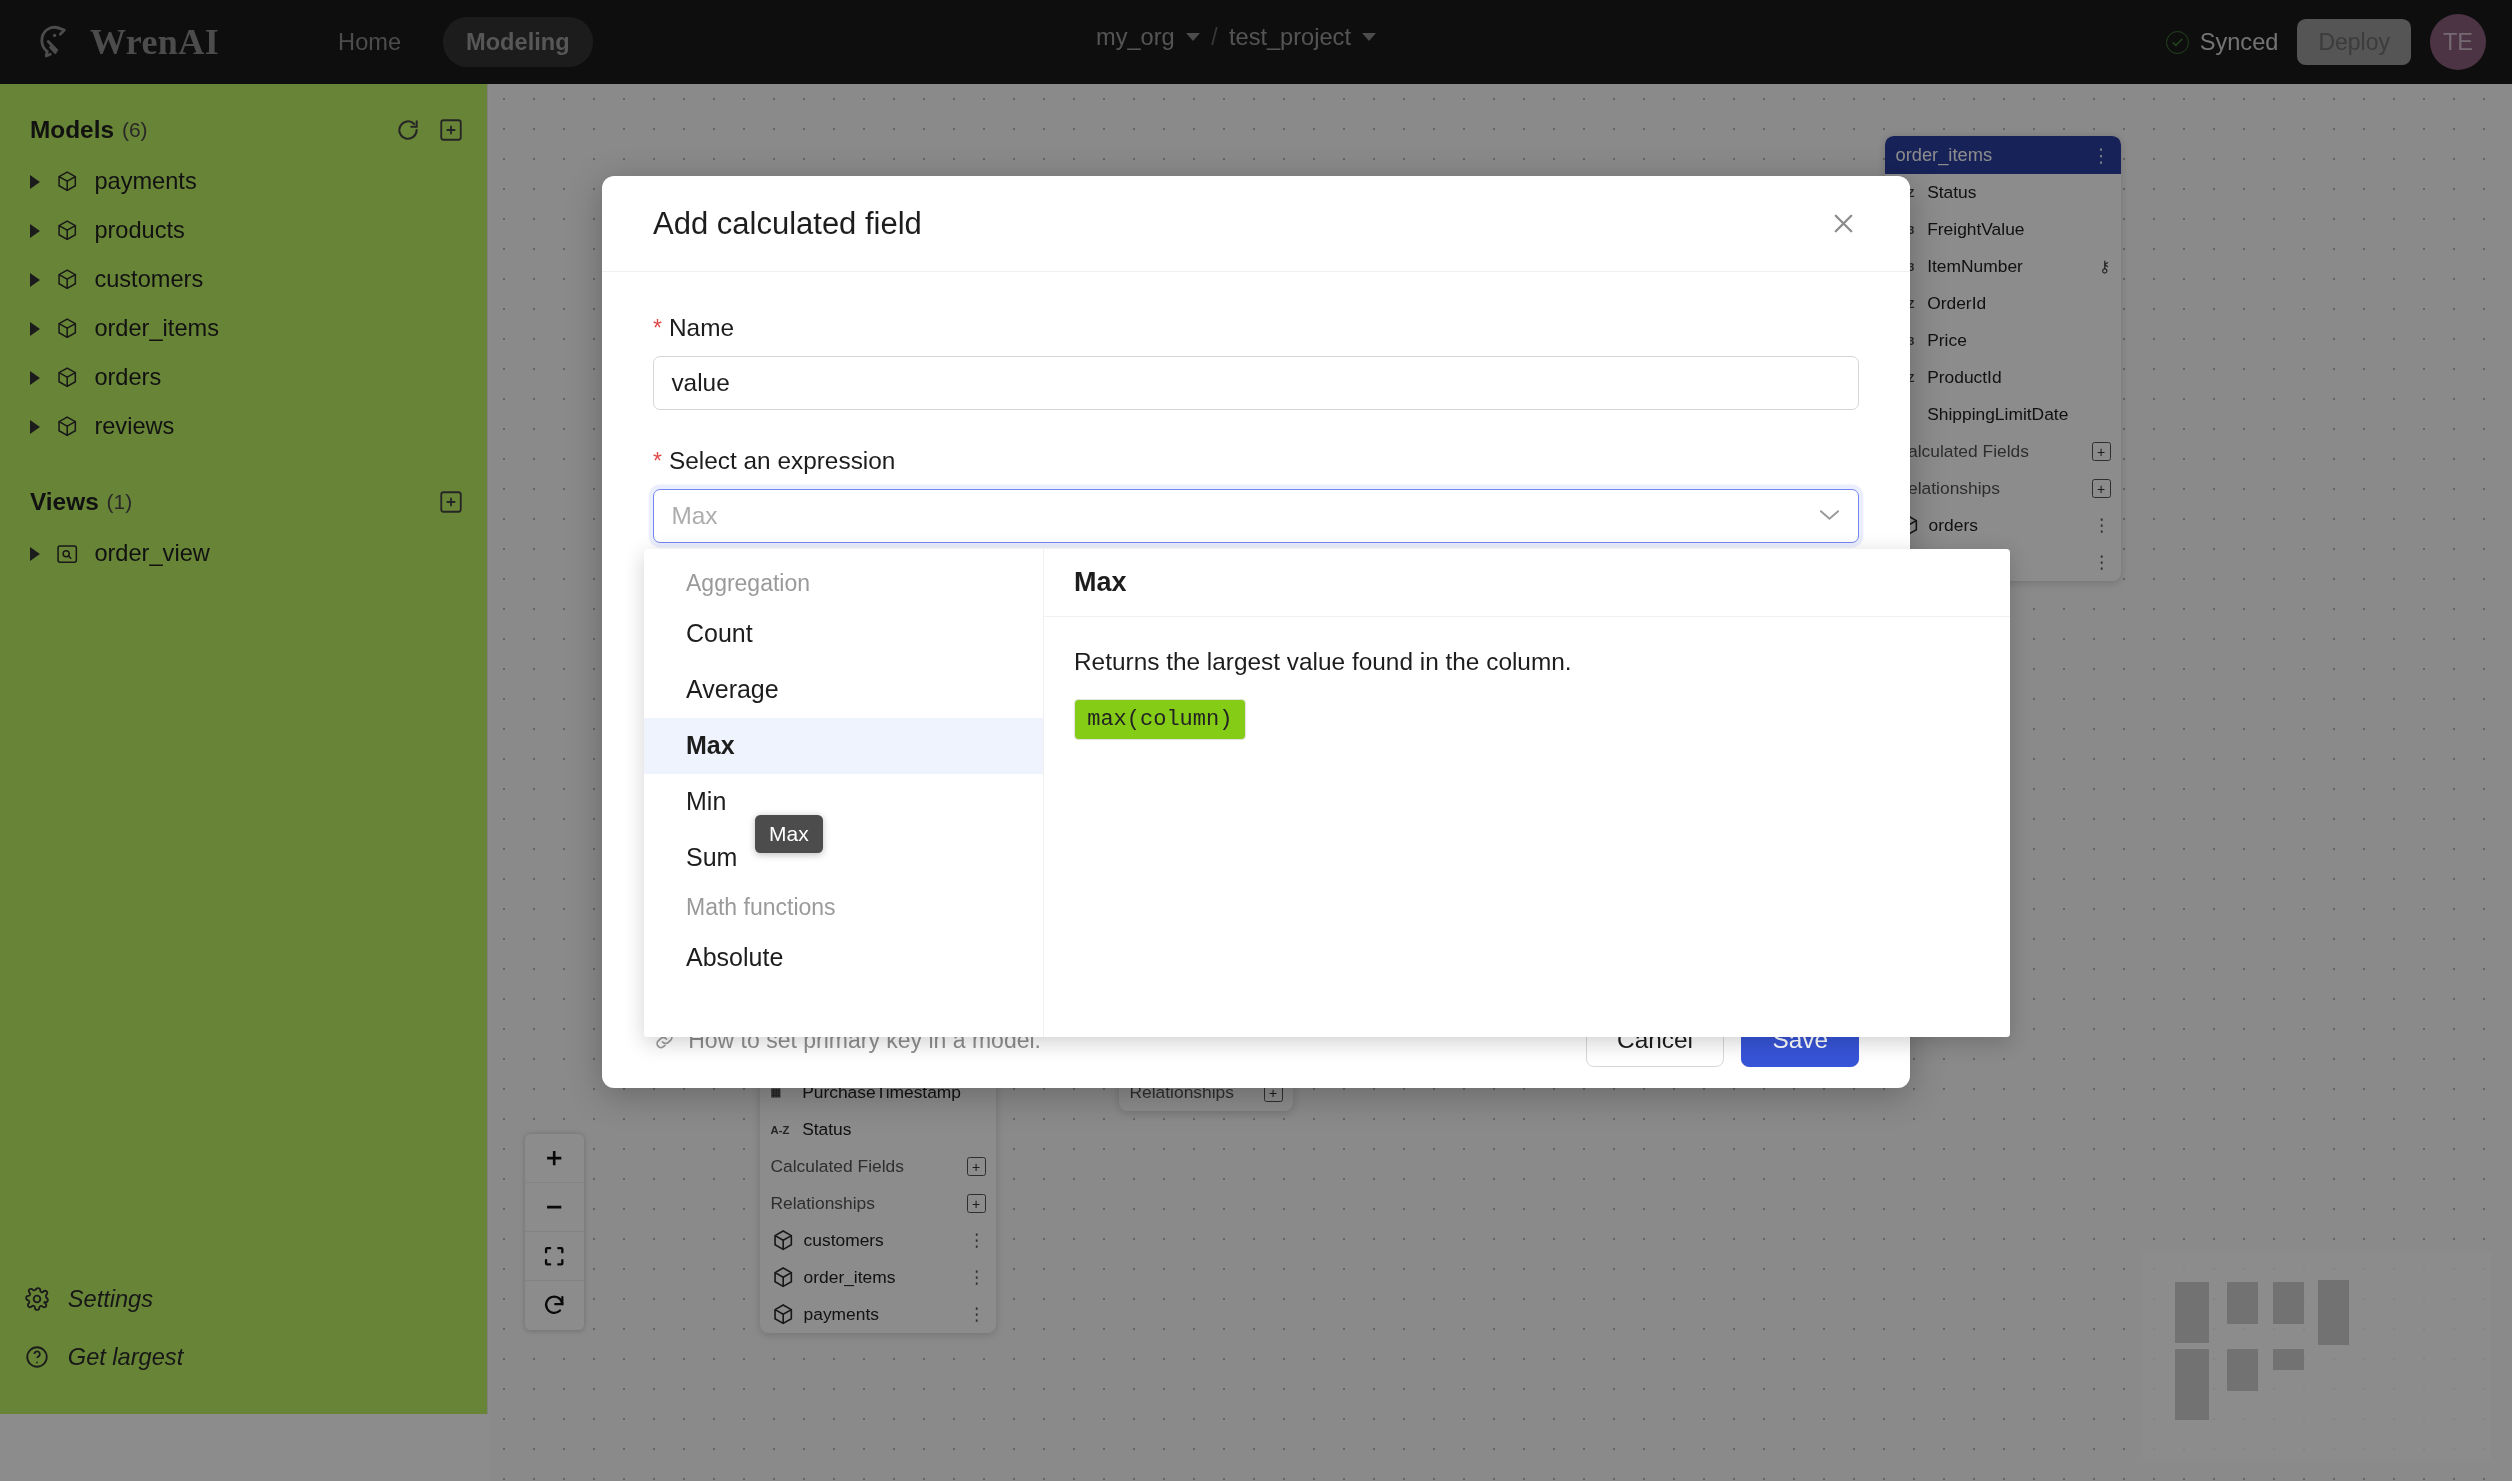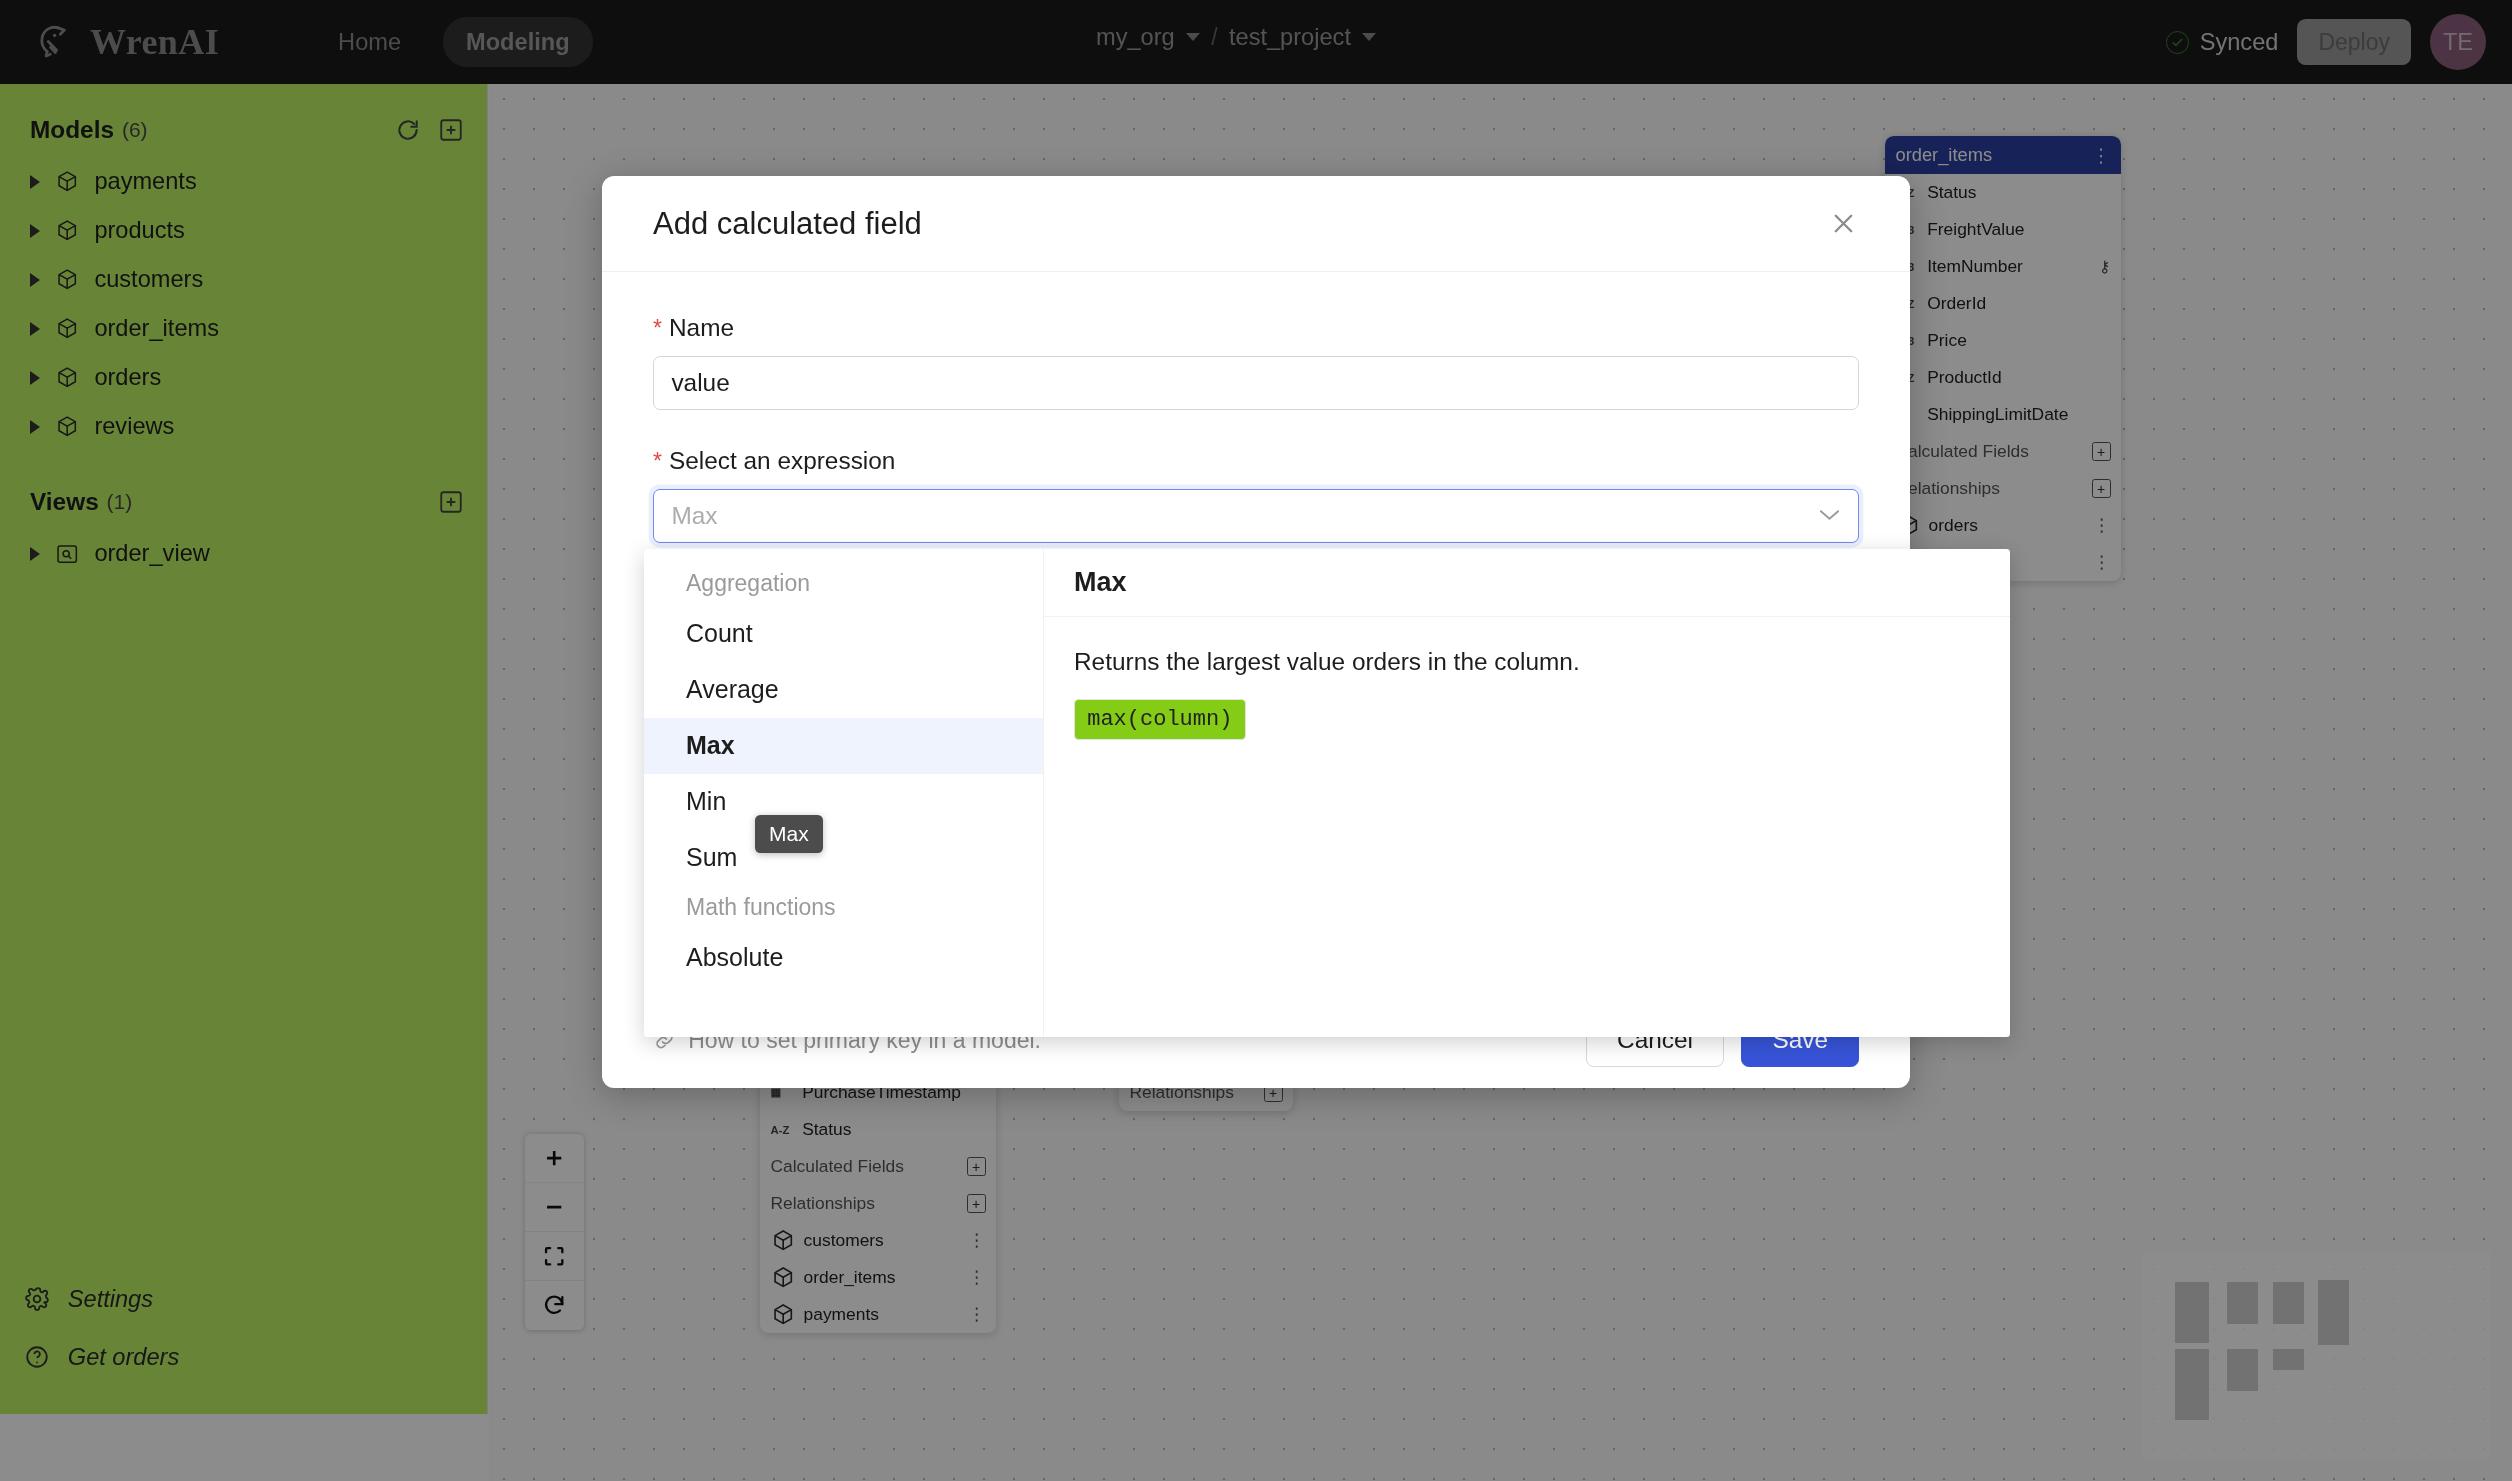--- a/index.html
+++ b/index.html
@@ -535,21 +535,21 @@
         <span>Settings</span>
       </div>
       <div class="sb-bottom-item">
         <span class="ic">
           <svg viewBox="0 0 24 24" fill="none" stroke="currentColor" stroke-width="1.7">
               <circle cx="12" cy="12" r="9"></circle>
               <path d="M9.6 9.3a2.5 2.5 0 114.8 1c-.4 1.2-2 1.5-2.3 2.7"></path>
               <circle cx="12" cy="17" r=".8" fill="currentColor" stroke="none"></circle>
             </svg>
         </span>
-        <span>Get orders</span>
+        <span>Get largest</span>
       </div>
     </div>
   </div>
 
   <div class="topbar">
     <div class="brand">
       <span class="brand-logo">
         <svg viewBox="0 0 24 24" fill="none" stroke="currentColor" stroke-width="1.5" stroke-linecap="round" stroke-linejoin="round">
           <path d="M14.5 4.2c-3.6-1.2-7.6 1-8.5 4.8-.7 3 .4 6 2.6 7.8"></path>
           <path d="M14.5 4.2l3.3 1.2-2.2 2.2"></path>
@@ -632,21 +632,21 @@
           <div class="dd-item">Average</div>
           <div class="dd-item selected">Max</div>
           <div class="dd-item">Min</div>
           <div class="dd-item">Sum</div>
           <div class="dd-group">Math functions</div>
           <div class="dd-item">Absolute</div>
         </div>
         <div class="dd-detail">
           <div class="dd-detail-head">Max</div>
           <div class="dd-detail-body">
-            <div class="dd-desc">Returns the largest value orders in the column.</div>
+            <div class="dd-desc">Returns the largest value found in the column.</div>
             <span class="dd-code">max(column)</span>
           </div>
         </div>
       </div>
     </div>
 
     <div class="modal-foot">
       <span class="foot-hint">
         <span class="lnk-ic">
           <svg viewBox="0 0 24 24" fill="none" stroke="currentColor" stroke-width="1.8" stroke-linecap="round">

